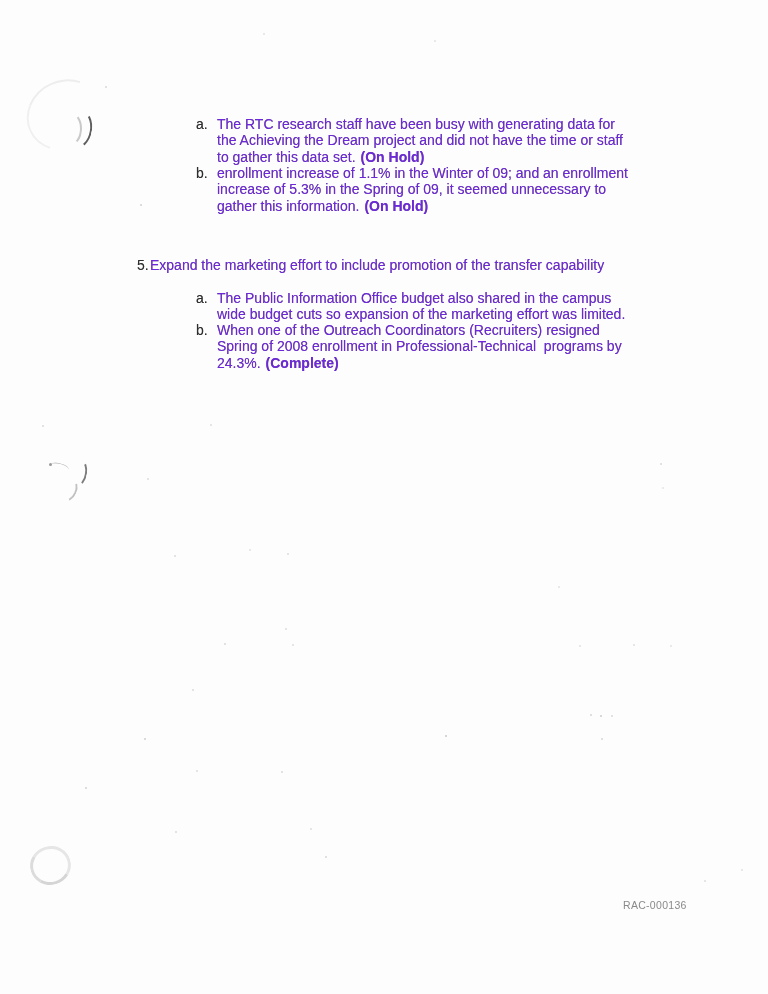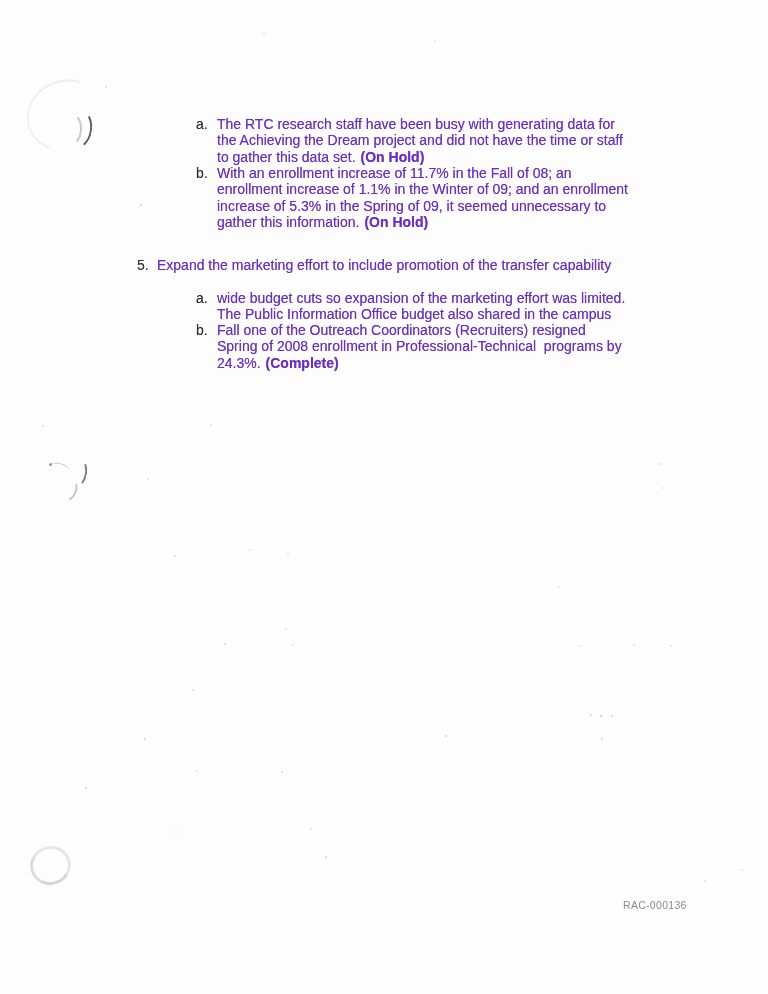--- a/index.html
+++ b/index.html
@@ -89,39 +89,38 @@
 
   <span class="marker" style="left:196px;top:116px">a.</span>
   <div class="lines" style="left:217px;top:116px">
     <div class="line">The RTC research staff have been busy with generating data for</div>
     <div class="line">the Achieving the Dream project and did not have the time or staff</div>
     <div class="line"><span>to gather this data set.</span><b class="status">(On Hold)</b></div>
   </div>
 
   <span class="marker" style="left:196px;top:165px">b.</span>
   <div class="lines" style="left:217px;top:165px">
-    <div class="line">With an enrollment increase of 11.7% in the Fall of 08; an</div>
     <div class="line">enrollment increase of 1.1% in the Winter of 09; and an enrollment</div>
     <div class="line">increase of 5.3% in the Spring of 09, it seemed unnecessary to</div>
     <div class="line"><span>gather this information.</span><b class="status">(On Hold)</b></div>
   </div>
 
   <span class="marker" style="left:137px;top:257px">5.</span>
-  <div class="lines" style="left:157px;top:257px">
+  <div class="lines" style="left:150px;top:257px">
     <div class="line">Expand the marketing effort to include promotion of the transfer capability</div>
   </div>
 
   <span class="marker" style="left:196px;top:290px">a.</span>
   <div class="lines" style="left:217px;top:290px">
+    <div class="line">The Public Information Office budget also shared in the campus</div>
     <div class="line"><span>wide budget cuts so expansion of the marketing effort was limited.</span><b class="status"></b></div>
-    <div class="line">The Public Information Office budget also shared in the campus</div>
   </div>
 
   <span class="marker" style="left:196px;top:322px">b.</span>
   <div class="lines" style="left:217px;top:322px">
-    <div class="line">Fall one of the Outreach Coordinators (Recruiters) resigned</div>
+    <div class="line">When one of the Outreach Coordinators (Recruiters) resigned</div>
     <div class="line">Spring of 2008 enrollment in Professional-Technical  programs by</div>
     <div class="line"><span>24.3%.</span><b class="status">(Complete)</b></div>
   </div>
 
   <div class="footer-id">RAC-000136</div>
 
 </div>
 
 </body></html>

